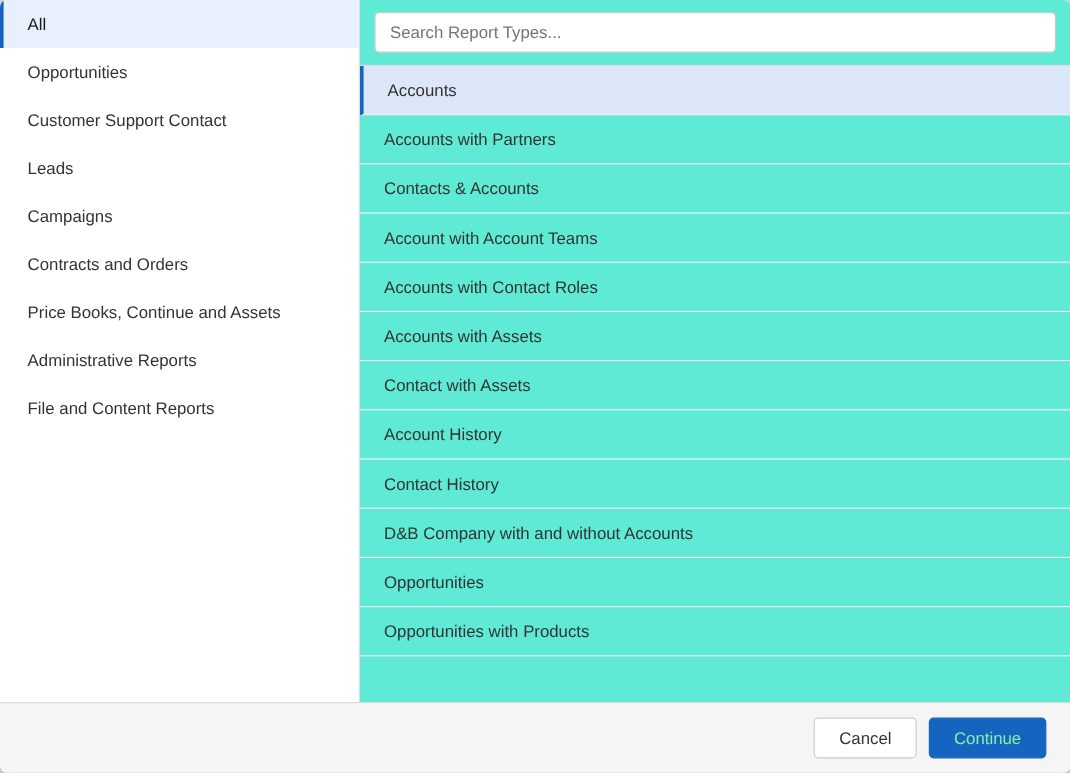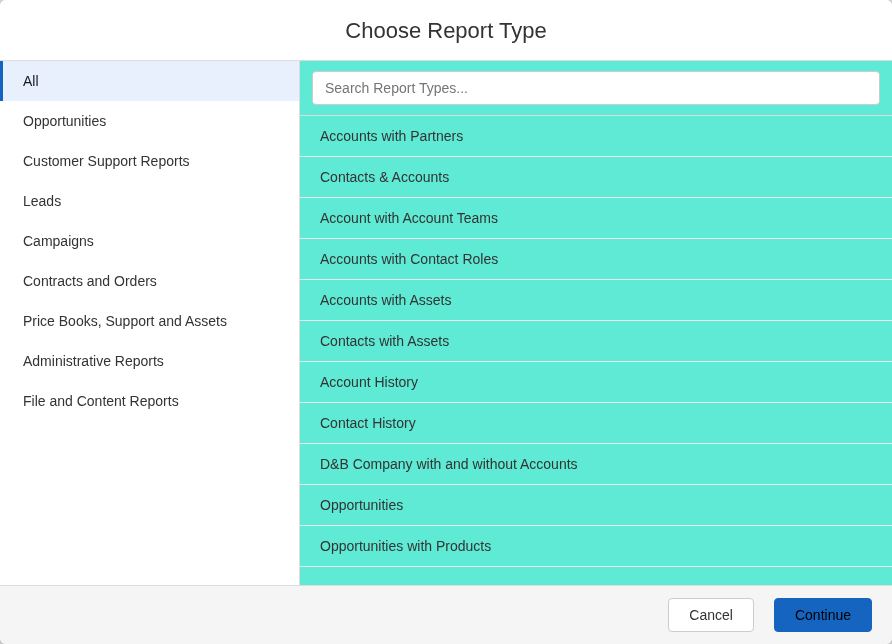--- a/index.html
+++ b/index.html
@@ -109,41 +109,41 @@
     .report-item.selected {
       background: #dce6f9;
       border-left: 3px solid #1565c0;
     }
 
     .dialog-footer {
       background: #f5f5f5;
       padding: 12px 20px;
       display: flex;
       justify-content: flex-end;
+      gap: 10px;
       border-top: 1px solid #ddd;
     }
 
     .btn {
       padding: 8px 20px;
       border-radius: 4px;
       font-size: 14px;
       cursor: pointer;
       border: 1px solid #ccc;
     }
 
     .btn-cancel {
       background: #fff;
       color: #333;
     }
 
     .btn-continue {
       background: #1565c0;
-      color: #000000;
+      color: #86efac;
       border-color: #1565c0;
-      margin-left: 20px;
     }
 
     
     .report-list::-webkit-scrollbar,
     .left-panel::-webkit-scrollbar {
       width: 6px;
     }
     .report-list::-webkit-scrollbar-thumb,
     .left-panel::-webkit-scrollbar-thumb {
       background: #bbb;
@@ -152,49 +152,47 @@
     .report-list::-webkit-scrollbar-track,
     .left-panel::-webkit-scrollbar-track {
       background: #f0f0f0;
     }
   </style>
 </head>
 <body>
 
 <div class="dialog">
 
-  <div class="dialog-header">
-    <h2 class="dialog-title">Choose Report Type</h2>
-  </div>
 
   <div class="dialog-body">
 
     <div class="left-panel">
     <div class="left-panel-item active">All</div>
         <div class="left-panel-item">Opportunities</div>
-        <div class="left-panel-item">Customer Support Reports</div>
+        <div class="left-panel-item">Customer Support Contact</div>
         <div class="left-panel-item">Leads</div>
         <div class="left-panel-item">Campaigns</div>
         <div class="left-panel-item">Contracts and Orders</div>
-        <div class="left-panel-item">Price Books, Support and Assets</div>
+        <div class="left-panel-item">Price Books, Continue and Assets</div>
         <div class="left-panel-item">Administrative Reports</div>
         <div class="left-panel-item">File and Content Reports</div>
       </div>
 
     <div class="right-panel">
       <div class="search-bar">
         <input class="search-input" type="text" placeholder="Search Report Types..." style="">
       </div>
       <div class="report-list">
+      <div class="report-item selected">Accounts</div>
           <div class="report-item">Accounts with Partners</div>
           <div class="report-item">Contacts &amp; Accounts</div>
           <div class="report-item">Account with Account Teams</div>
           <div class="report-item">Accounts with Contact Roles</div>
           <div class="report-item">Accounts with Assets</div>
-          <div class="report-item">Contacts with Assets</div>
+          <div class="report-item">Contact with Assets</div>
           <div class="report-item">Account History</div>
           <div class="report-item">Contact History</div>
           <div class="report-item">D&amp;B Company with and without Accounts</div>
           <div class="report-item">Opportunities</div>
           <div class="report-item">Opportunities with Products</div>
         </div>
     </div>
 
   </div>
 

